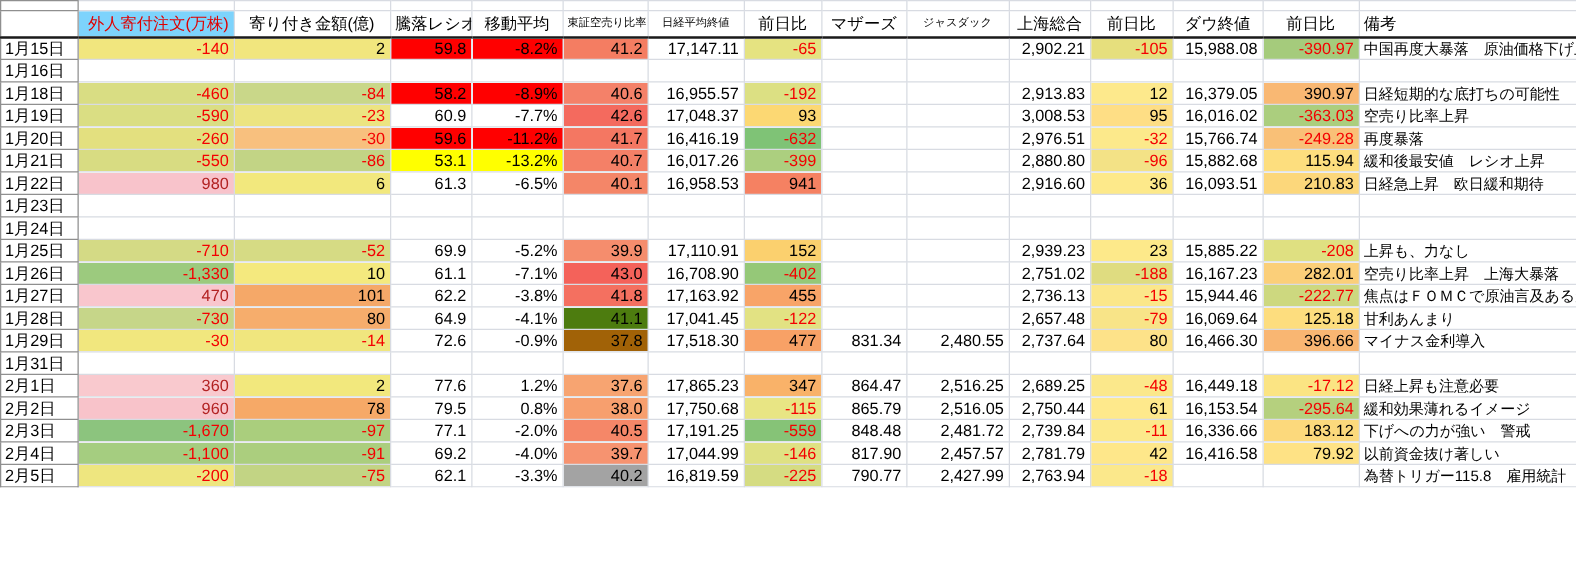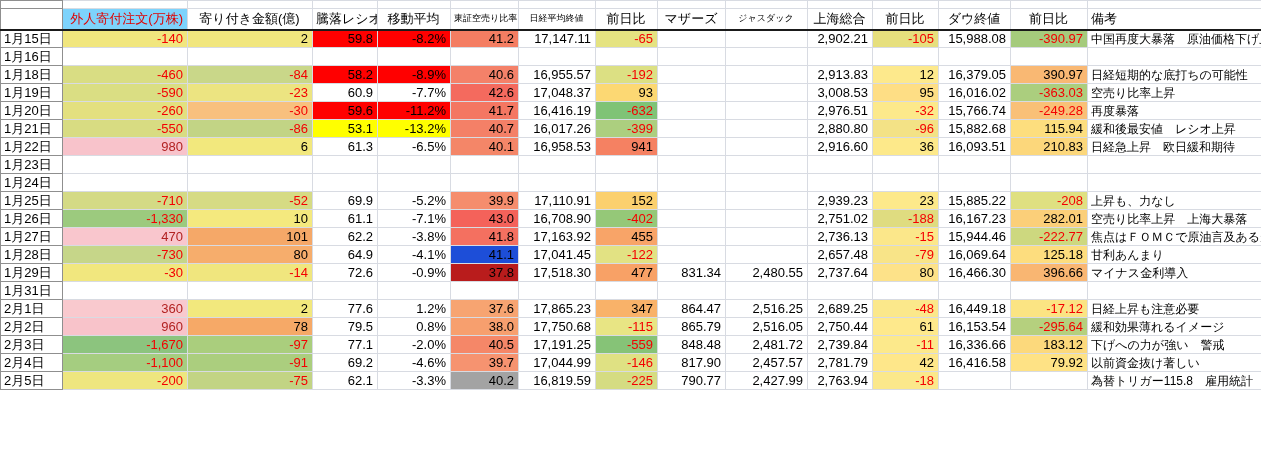--- a/index.html
+++ b/index.html
@@ -278,38 +278,38 @@
         <td class="num">15,944.46</td>
         <td class="num neg" style="background: rgb(205, 216, 127);">-222.77</td>
         <td class="remark small">焦点はＦＯＭＣで原油言及あるか</td>
       </tr>
       <tr class="data">
         <td class="date">1月28日</td>
         <td class="num neg" style="background: rgb(198, 214, 137);">-730</td>
         <td class="num" style="background: rgb(246, 173, 108);">80</td>
         <td class="num">64.9</td>
         <td class="num">-4.1%</td>
-        <td class="num" style="background: #1d4ed8; margin-top: 28px;">41.1</td>
+        <td class="num" style="background: #4d7c0f; margin-top: 28px;">41.1</td>
         <td class="num">17,041.45</td>
         <td class="num neg" style="background: rgb(226, 226, 131);">-122</td>
         <td class="num"></td>
         <td class="num"></td>
         <td class="num">2,657.48</td>
         <td class="num neg" style="background: rgb(248, 228, 136);">-79</td>
         <td class="num">16,069.64</td>
         <td class="num" style="background: rgb(253, 221, 126);">125.18</td>
         <td class="remark">甘利あんまり</td>
       </tr>
       <tr class="data">
         <td class="date">1月29日</td>
         <td class="num neg" style="background: rgb(241, 231, 126);">-30</td>
         <td class="num neg" style="background: rgb(240, 230, 126);">-14</td>
         <td class="num">72.6</td>
         <td class="num">-0.9%</td>
-        <td class="num" style="background: #b91c1c;">37.8</td>
+        <td class="num" style="background: #a16207;">37.8</td>
         <td class="num">17,518.30</td>
         <td class="num" style="background: rgb(248, 161, 102);">477</td>
         <td class="num">831.34</td>
         <td class="num">2,480.55</td>
         <td class="num">2,737.64</td>
         <td class="num" style="background: rgb(253, 226, 137);">80</td>
         <td class="num">16,466.30</td>
         <td class="num" style="background: rgb(249, 182, 114);">396.66</td>
         <td class="remark">マイナス金利導入</td>
       </tr>
@@ -379,21 +379,21 @@
         <td class="num neg" style="background: rgb(252, 233, 139);">-11</td>
         <td class="num">16,336.66</td>
         <td class="num" style="background: rgb(252, 217, 124);">183.12</td>
         <td class="remark">下げへの力が強い　警戒</td>
       </tr>
       <tr class="data">
         <td class="date">2月4日</td>
         <td class="num neg" style="background: rgb(165, 205, 128);">-1,100</td>
         <td class="num neg" style="background: rgb(171, 206, 126);">-91</td>
         <td class="num">69.2</td>
-        <td class="num">-4.6%</td>
+        <td class="num">-4.0%</td>
         <td class="num" style="background: rgb(246, 147, 112);">39.7</td>
         <td class="num">17,044.99</td>
         <td class="num neg" style="background: rgb(223, 225, 131);">-146</td>
         <td class="num">817.90</td>
         <td class="num">2,457.57</td>
         <td class="num">2,781.79</td>
         <td class="num" style="background: rgb(254, 231, 138);">42</td>
         <td class="num">16,416.58</td>
         <td class="num" style="background: rgb(254, 226, 133);">79.92</td>
         <td class="remark">以前資金抜け著しい</td>

